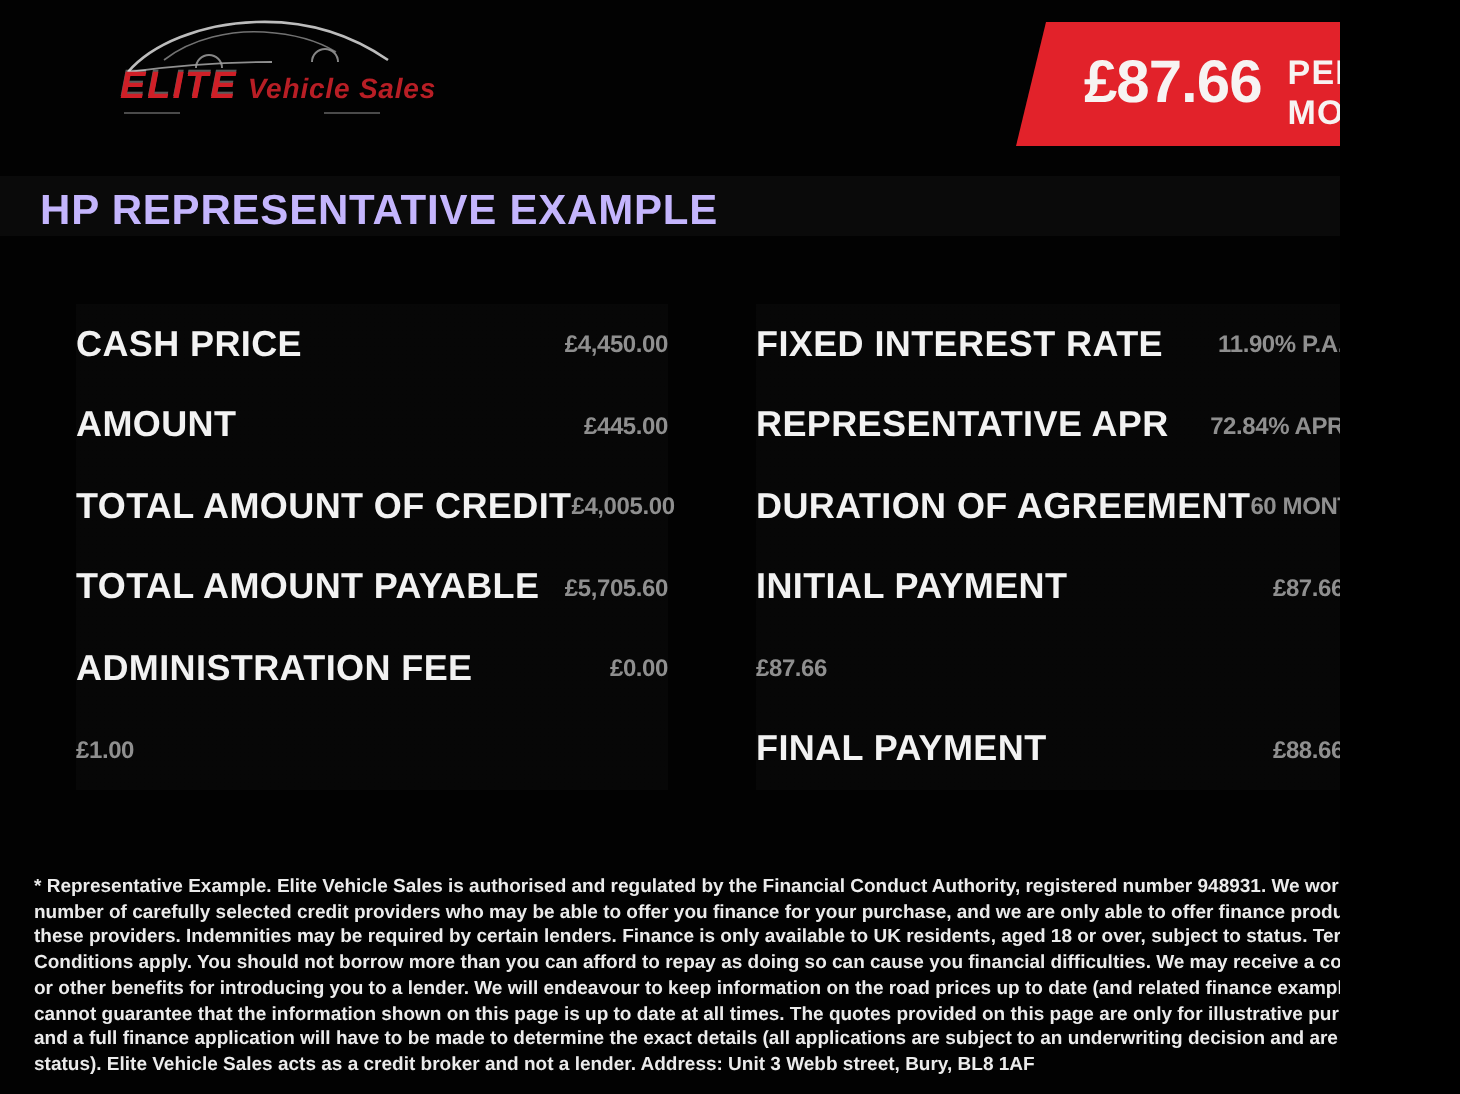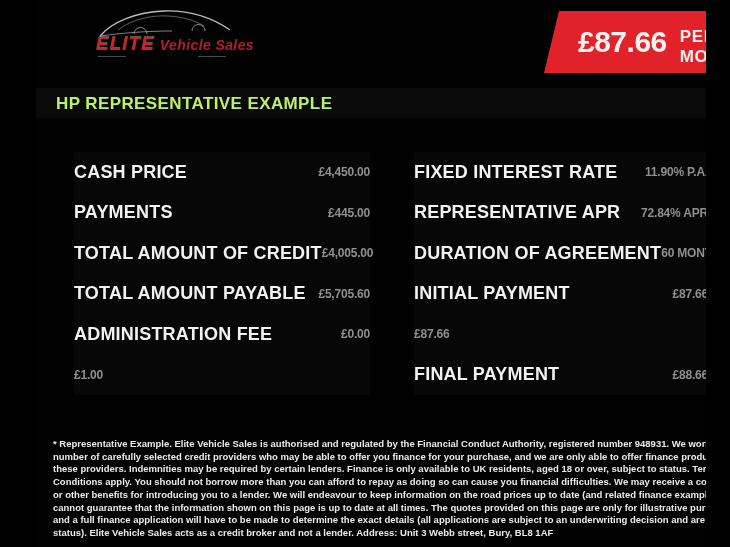--- a/index.html
+++ b/index.html
@@ -4,21 +4,20 @@
 <style>
   * { margin: 0; padding: 0; box-sizing: border-box; }
   html, body { background: #000; }
   .page {
     position: relative;
     width: 670px;
     height: 547px;
     background: #020202;
     overflow: hidden;
     font-family: "Liberation Sans", sans-serif;
-    margin-left: 36px;
   }
 
   
   .logo {
     position: absolute;
     left: 58px;
     top: 6px;
     width: 140px;
     height: 58px;
   }
@@ -90,23 +89,23 @@
     left: 0;
     top: 88px;
     width: 100%;
     height: 30px;
     background: rgba(255,255,255,0.035);
   }
   .heading {
     position: absolute;
     left: 20px;
     top: 94px;
-    color: #bef264;
-    font-weight: 700;
-    font-size: 17px;
+    color: #c4b5fd;
+    font-weight: 700;
+    font-size: 21px;
     letter-spacing: 0.4px;
     white-space: nowrap;
   }
   .col-left  { position: absolute; left: 38px;  top: 152px; width: 296px; }
   .col-right { position: absolute; left: 378px; top: 152px; width: 294px; }
   .row {
     height: 40.5px;
     display: flex;
     justify-content: space-between;
     align-items: center;
@@ -171,21 +170,21 @@
 
   <div class="heading-band"></div>
   <div class="heading">HP REPRESENTATIVE EXAMPLE</div>
 
   <div class="col-left">
     <div class="row">
       <span class="row-label">CASH PRICE</span>
       <span class="row-value">£4,450.00</span>
     </div>
     <div class="row">
-      <span class="row-label">PAYMENTS</span>
+      <span class="row-label">AMOUNT</span>
       <span class="row-value">£445.00</span>
     </div>
     <div class="row">
       <span class="row-label">TOTAL AMOUNT OF CREDIT</span>
       <span class="row-value">£4,005.00</span>
     </div>
     <div class="row">
       <span class="row-label">TOTAL AMOUNT PAYABLE</span>
       <span class="row-value">£5,705.60</span>
     </div>

